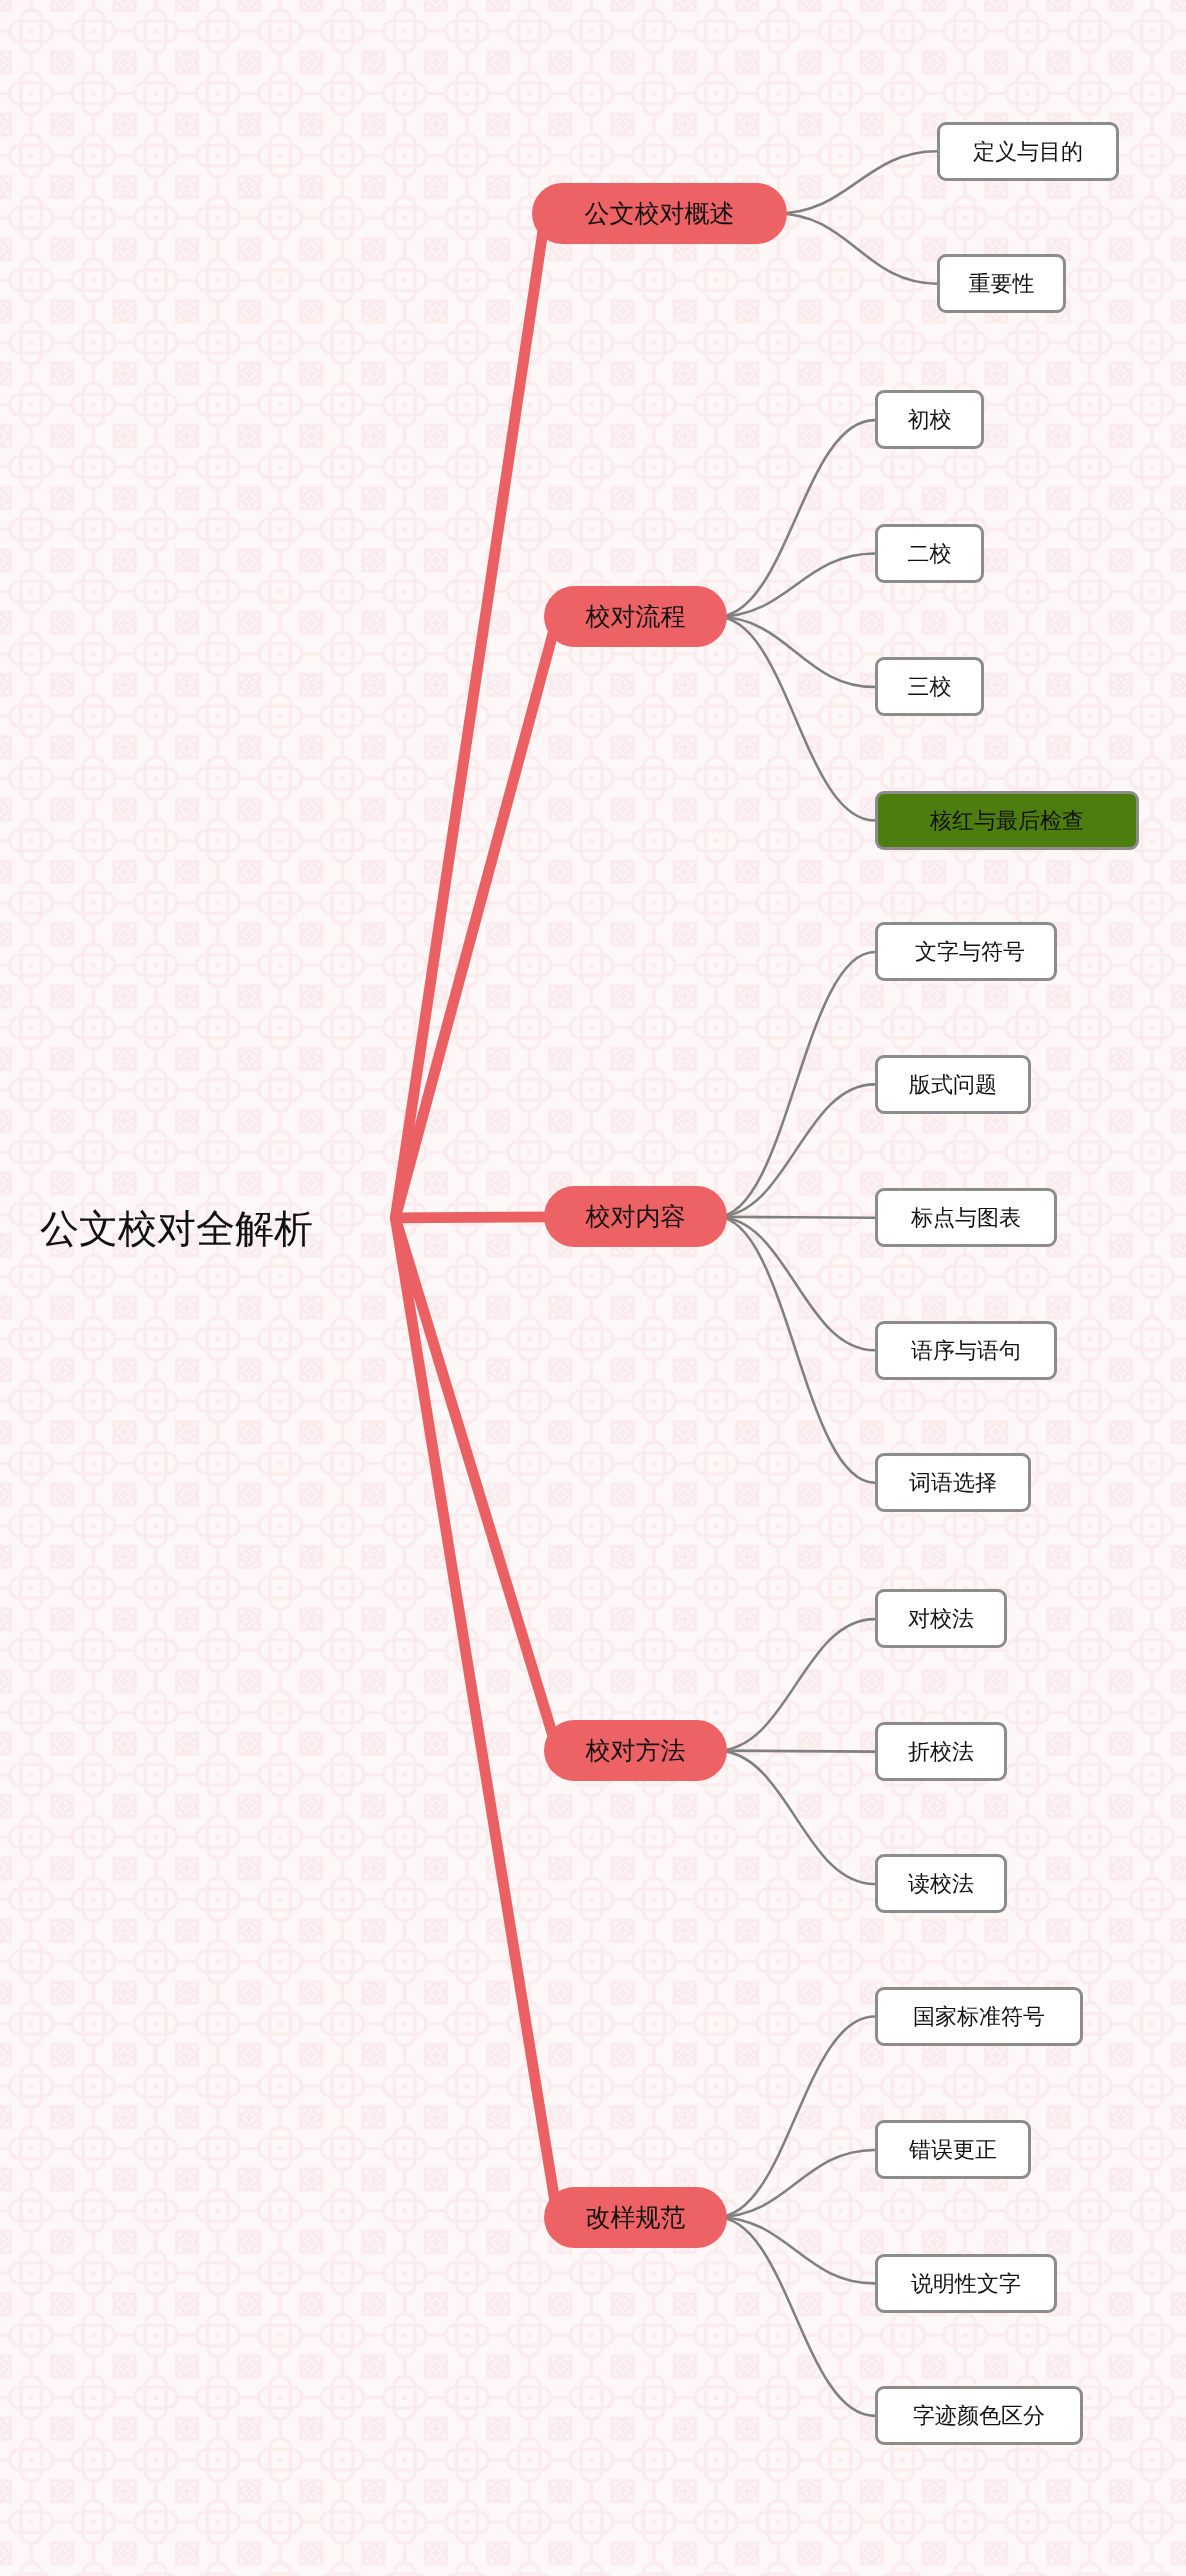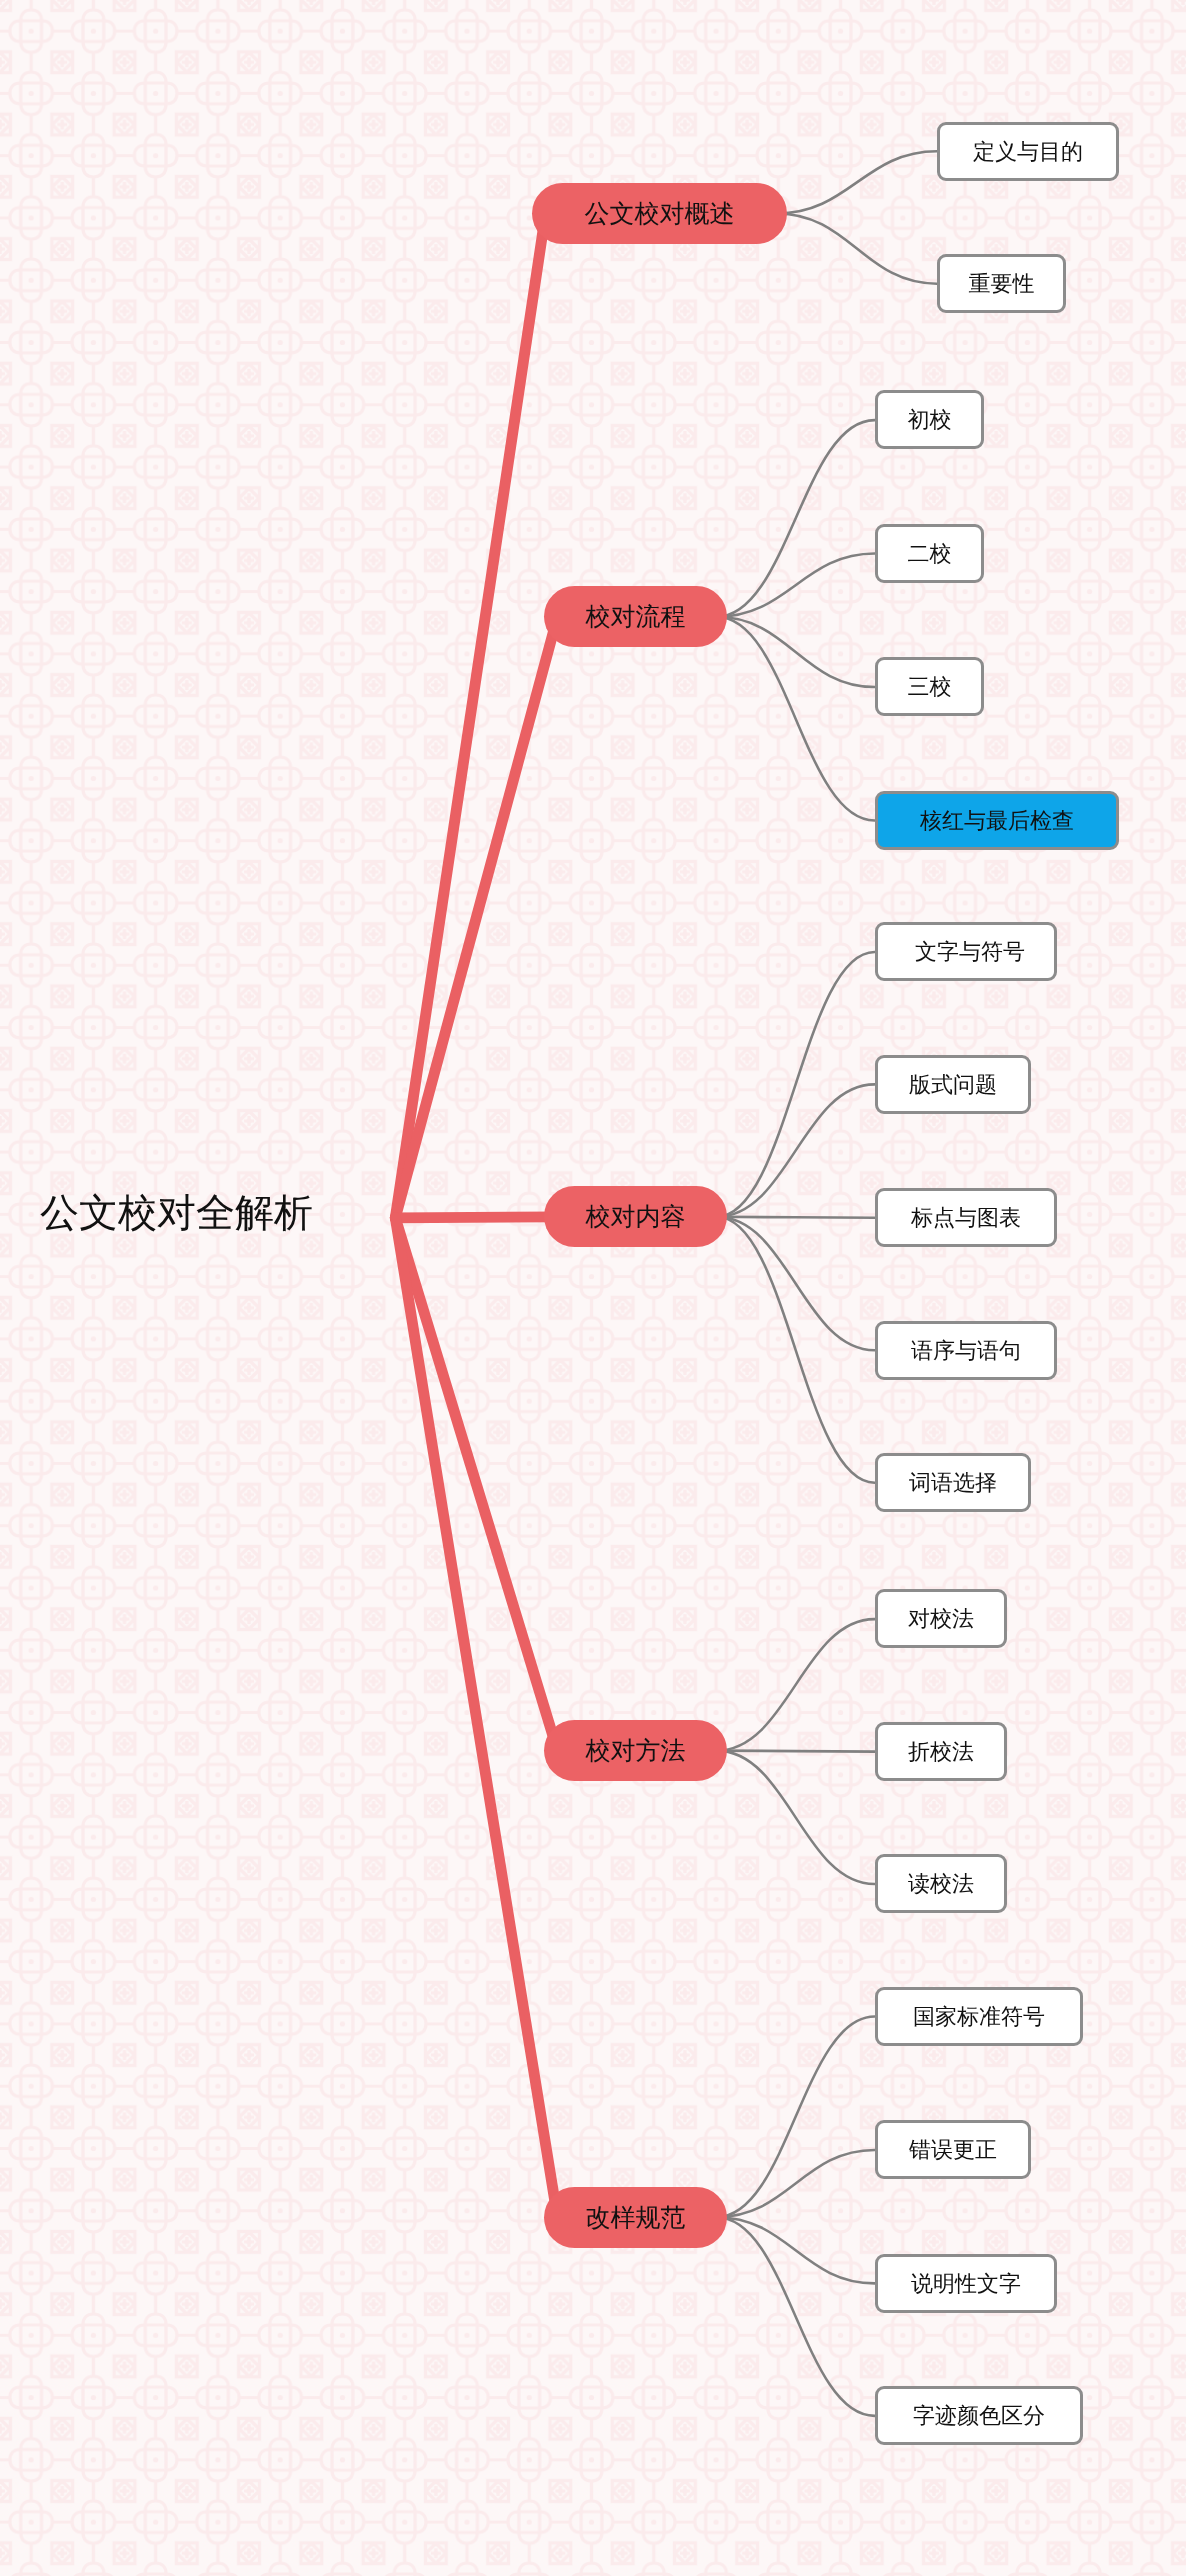--- a/index.html
+++ b/index.html
@@ -40,20 +40,21 @@
     justify-content: center;
     white-space: nowrap;
   }
   .root-node {
     color: #1a1a1a;
     font-size: 39px;
     letter-spacing: 0px;
     line-height: 1;
     background: transparent;
     font-weight: 400;
+    margin-top: 16px;
   }
   .branch-node {
     background: #ec6265;
     border-radius: 987px;
     color: #111111;
     font-size: 25px;
     line-height: 1;
     font-weight: 400;
   }
   .leaf-node {
@@ -165,21 +166,21 @@
       </div>
       <div class="node leaf-node" style="left: 875px; top: 390px; width: 109px; height: 59px; border-color: rgb(140, 140, 140); background: rgb(255, 255, 255); color: rgb(17, 17, 17);">
         <span>初校</span>
       </div>
       <div class="node leaf-node" style="left: 875px; top: 524px; width: 109px; height: 59px; border-color: rgb(140, 140, 140); background: rgb(255, 255, 255); color: rgb(17, 17, 17);">
         <span>二校</span>
       </div>
       <div class="node leaf-node" style="left: 875px; top: 657px; width: 109px; height: 59px; border-color: rgb(140, 140, 140); background: rgb(255, 255, 255); color: rgb(17, 17, 17);">
         <span>三校</span>
       </div>
-      <div class="node leaf-node" style="left: 875px; top: 791px; width: 244px; height: 59px; border-color: rgb(140, 140, 140); background: #0ea5e9; color: rgb(17, 17, 17);">
+      <div class="node leaf-node" style="left: 875px; top: 791px; width: 264px; height: 59px; border-color: rgb(140, 140, 140); background: #4d7c0f; color: rgb(17, 17, 17);">
         <span>核红与最后检查</span>
       </div>
       <div class="node leaf-node" style="left: 875px; top: 922px; width: 182px; height: 59px; border-color: rgb(140, 140, 140); background: rgb(255, 255, 255); color: rgb(17, 17, 17); padding-left: 8px;">
         <span>文字与符号</span>
       </div>
       <div class="node leaf-node" style="left: 875px; top: 1055px; width: 156px; height: 59px; border-color: rgb(140, 140, 140); background: rgb(255, 255, 255); color: rgb(17, 17, 17);">
         <span>版式问题</span>
       </div>
       <div class="node leaf-node" style="left: 875px; top: 1188px; width: 182px; height: 59px; border-color: rgb(140, 140, 140); background: rgb(255, 255, 255); color: rgb(17, 17, 17);">
         <span>标点与图表</span>

